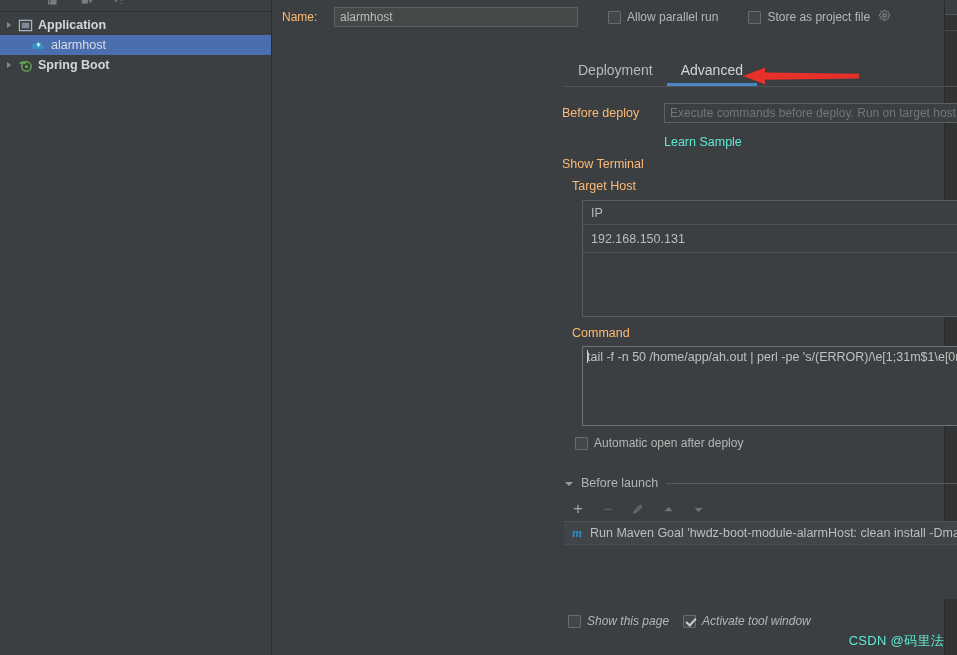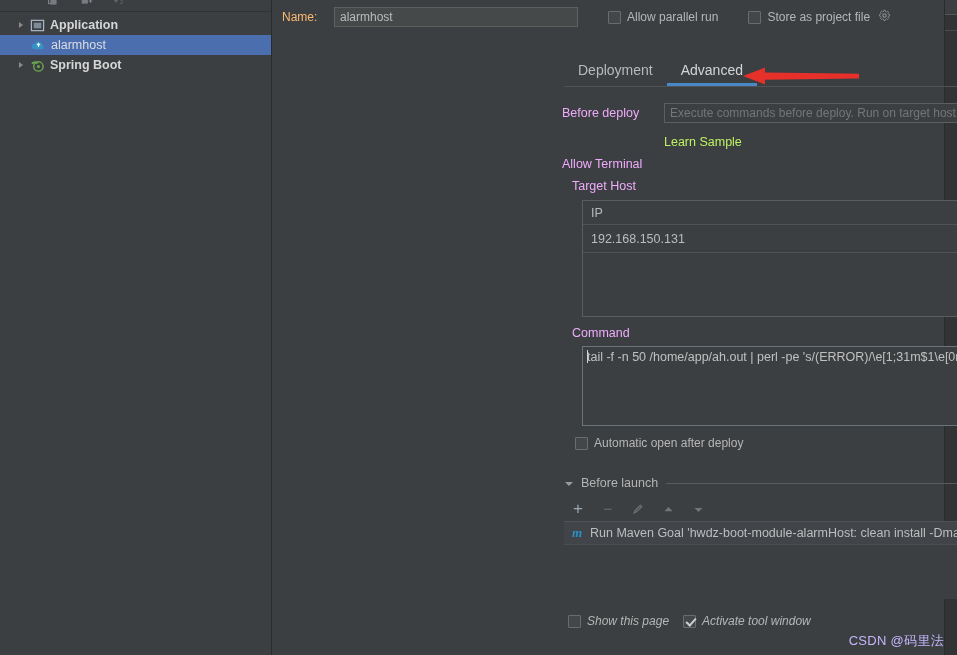--- a/index.html
+++ b/index.html
@@ -45,21 +45,21 @@
     height: 14px;
     opacity: .75;
   }
   .tree-rows {
     padding-top: 3px;
   }
   .tree-row {
     height: 20px;
     display: flex;
     align-items: center;
-    padding-left: 16px;
+    padding-left: 4px;
     white-space: nowrap;
     font-size: 12.5px;
   }
   .tree-row.bold { font-weight: bold; color: #d6d6d6; }
   .tree-row.child { padding-left: 30px; }
   .tree-row.selected {
     background: #4b6eaf;
     color: #d9dde3;
     font-weight: normal;
   }
@@ -205,27 +205,27 @@
     position: absolute;
     left: 471px; top: 66px;
     width: 116px;
     height: 20px;
     pointer-events: none;
   }
 
   
   .flabel {
     position: absolute;
-    color: #f0abfc;
+    color: #fdba74;
     font-size: 12.5px;
     white-space: nowrap;
   }
   .link {
     position: absolute;
-    color: #bef264;
+    color: #5eead4;
     font-size: 12.5px;
     cursor: pointer;
   }
 
   
   .host-table {
     position: absolute;
     left: 310px; top: 200px;
     width: 615px;
     height: 117px;
@@ -361,21 +361,21 @@
     left: 296px; top: 614px;
     display: flex;
     align-items: center;
     font-style: italic;
   }
   .bottom-row .chk-wrap { margin-left: 0; margin-right: 14px; }
 
   .watermark {
     position: absolute;
     right: 13px; bottom: 5px;
-    color: #c4b5fd;
+    color: #5eead4;
     font-size: 13px;
     letter-spacing: .3px;
     text-align: center;
   }
 </style>
 </head>
 <body>
 
 <div class="root">
 
@@ -479,21 +479,21 @@
       <svg viewBox="0 0 116 20" width="116" height="20">
         <path d="M0 10 L22 1.5 L22 6.5 L116 7.8 L116 12.6 L22 13.8 L22 18.5 Z" fill="#e8302a"></path>
       </svg>
     </div>
 
     <span class="flabel" style="left:290px; top:106px;">Before deploy</span>
     <input class="txt-input" type="text" style="position: absolute; left: 392px; top: 103px; width: 385px; background: rgb(60, 63, 65);" placeholder="Execute commands before deploy. Run on target host, not local.">
 
     <span class="link" style="left:392px; top:135px;">Learn Sample</span>
 
-    <span class="flabel" style="left:290px; top:157px;">Allow Terminal</span>
+    <span class="flabel" style="left:290px; top:157px;">Show Terminal</span>
     <span class="flabel" style="left:300px; top:179px;">Target Host</span>
 
     <div class="host-table">
       <div class="th-row">
         <span>IP</span>
       </div>
       <div class="td-row">
         <span class="td-ip">192.168.150.131</span>
 
       </div>

